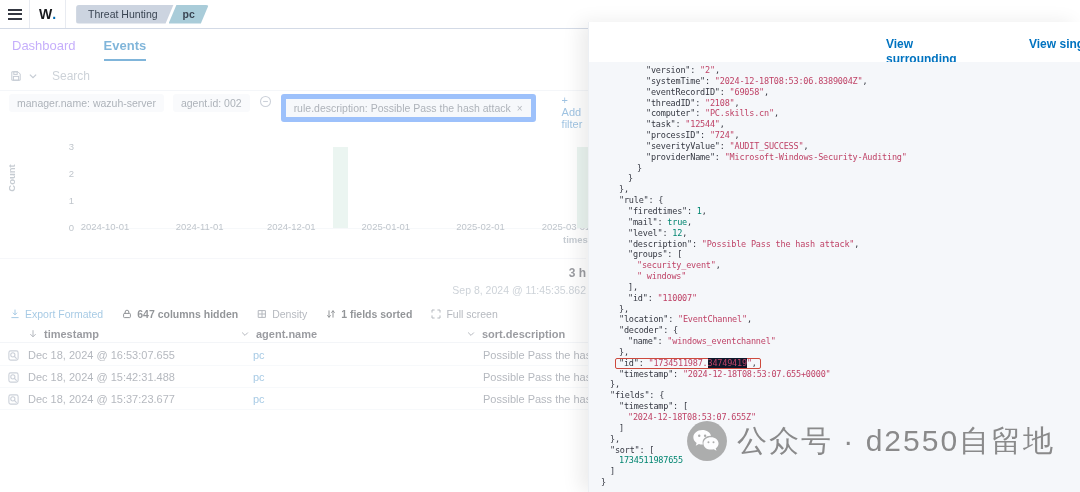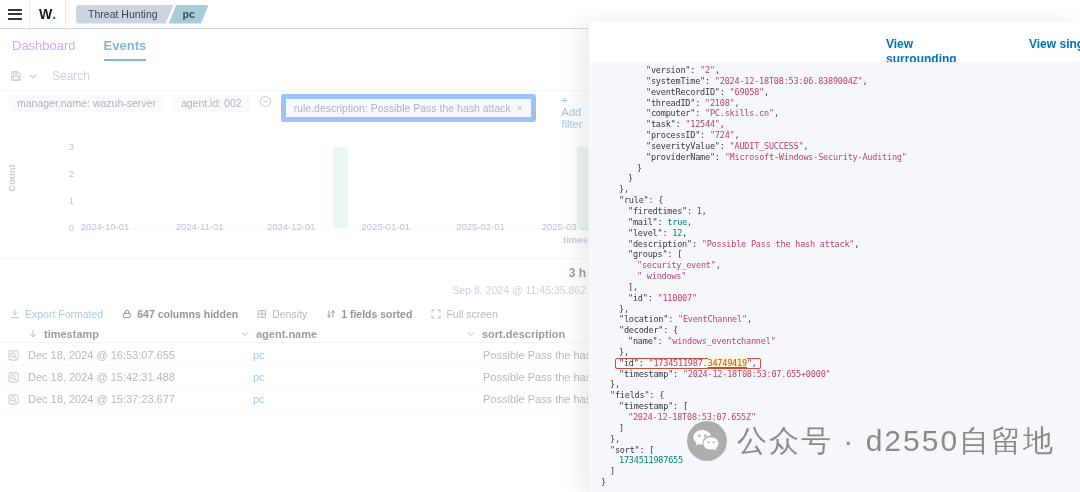--- a/index.html
+++ b/index.html
@@ -103,21 +103,21 @@
   .fly-link svg { width:9px; height:9px; fill:none; stroke:#0073c0; stroke-width:1.2;
                   vertical-align:-1px; margin-left:2px; }
   .codeblock { position:absolute; left:0; top:40px; width:492px; height:430px; background:#f5f7fa;
                padding:3px 0 0 4px; font-family:"DejaVu Sans Mono", monospace; font-size:8.5px;
                letter-spacing:-0.2px; overflow:hidden; }
   .cl { white-space:pre; height:10.85px; line-height:10.85px; }
   .cl .k { color:#343741; }
   .cl .p { color:#343741; }
   .cl .s { color:#bf4367; }
   .cl .n { color:#008570; }
-  .cl .sel { background:#fef9c3;text-decoration:underline; }
+  .cl .sel { background:#0f172a; }
   .redbox { display:inline-block; border:1.5px solid #cd4a3d; border-radius:2px;
             padding:0 3px; margin-left:-4px; line-height:9.5px; }
 
   
   .watermark { position:absolute; left:686px; top:420px; display:flex; align-items:center; gap:9px;
                z-index:70; opacity:0.82; pointer-events:none; }
   .watermark .wtxt { font-size:30px; color:#737373; letter-spacing:2px; white-space:nowrap; }
 </style>
 </head>
 <body>

